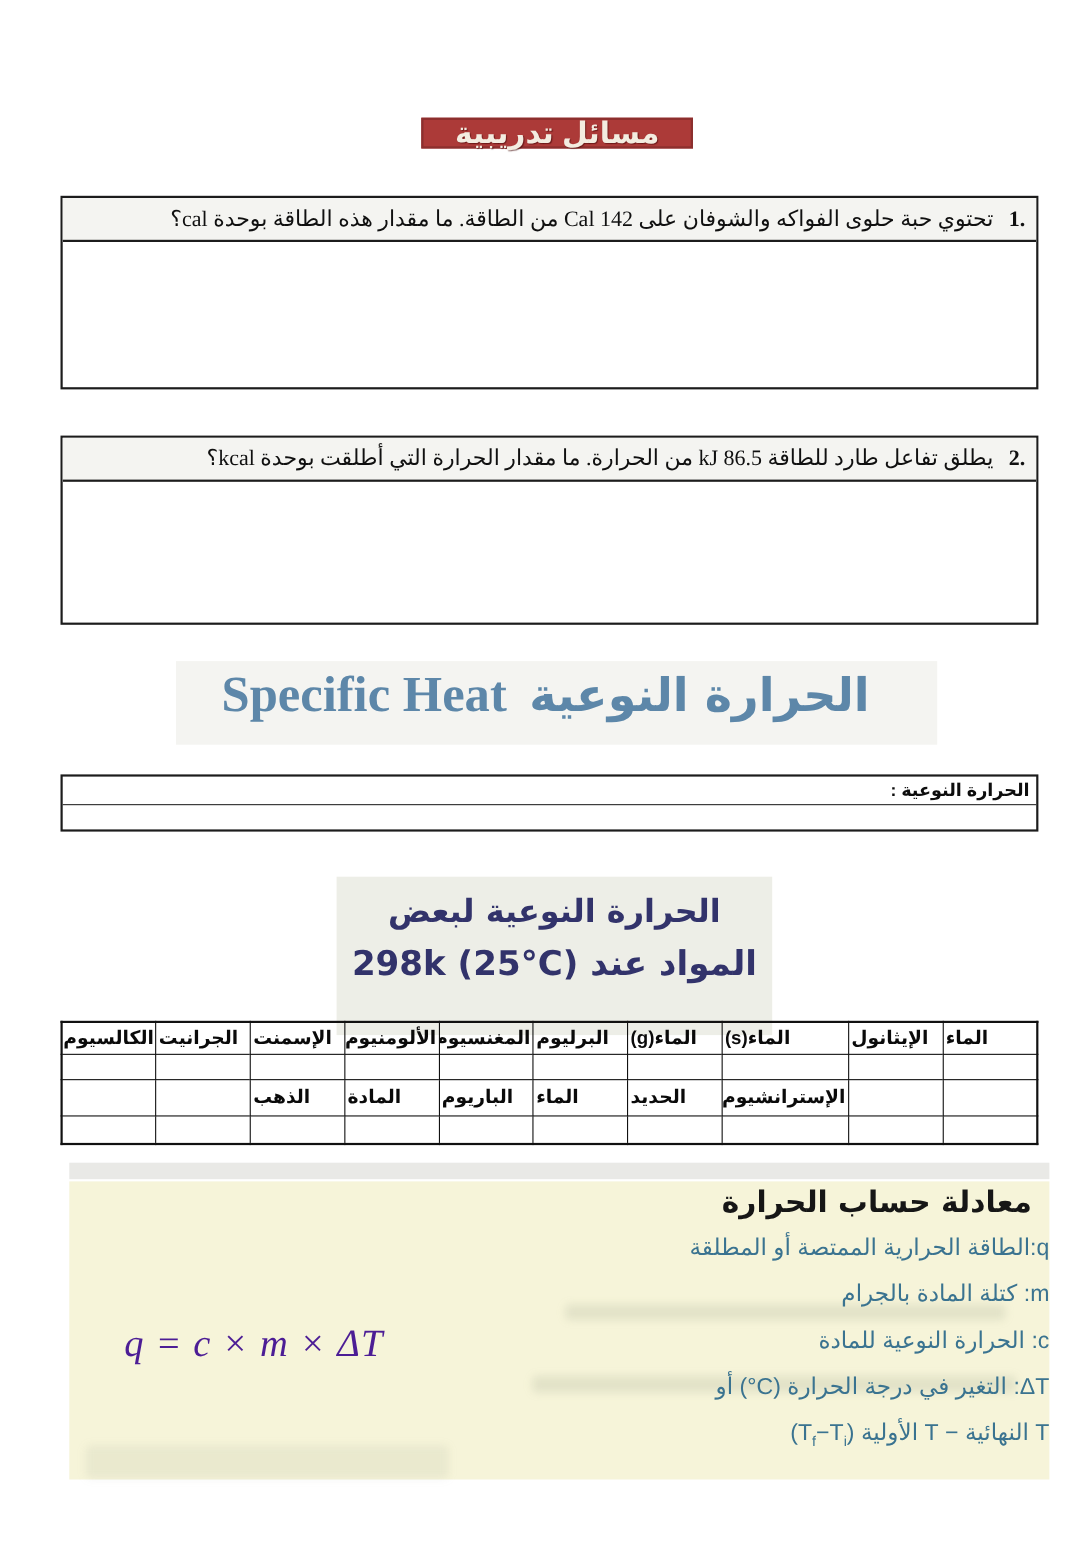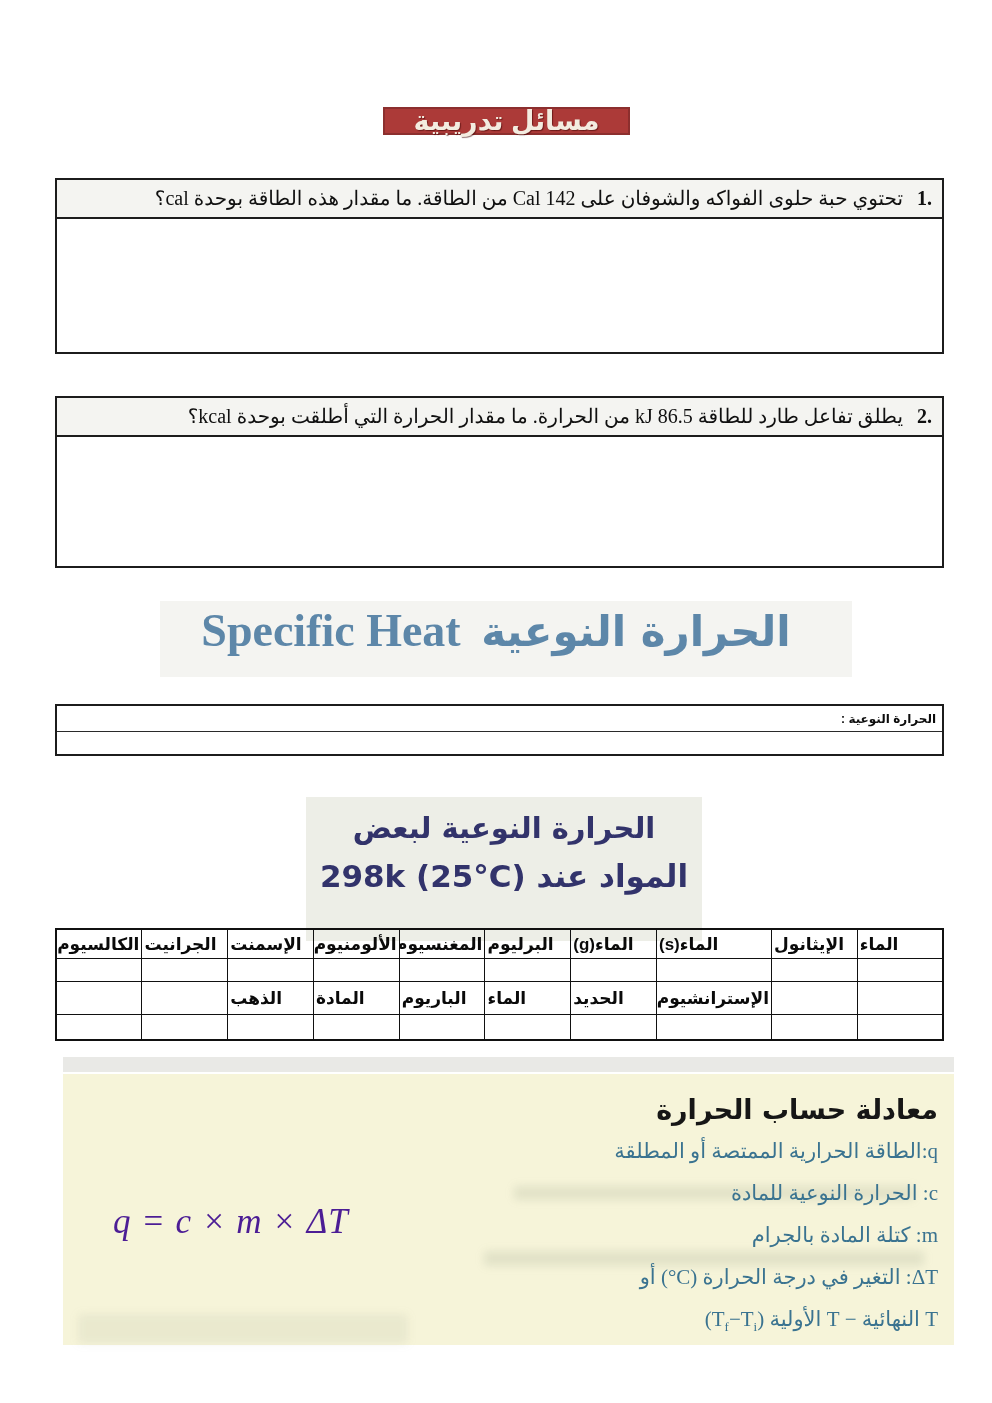--- a/index.html
+++ b/index.html
@@ -30,21 +30,21 @@
   .sec-title{position:absolute;top:604px;left:0;width:100%;text-align:center;
              color:var(--title-blue,#5d87a9);direction:rtl;}
   .t-ar{font-size:42px;font-weight:bold;font-family:"DejaVu Sans",sans-serif;margin-top:32px;}
   .t-en{font-size:46px;font-weight:bold;font-family:"Liberation Serif",serif;margin-right:16px;}
 
   
   .def-box{position:absolute;left:55px;top:704px;width:889px;height:52px;
            border:2px solid var(--box-border,#1c1c1c);box-sizing:border-box;background:#fff;}
   .def-label-row{height:25px;border-bottom:1px solid #2a2a2a;direction:rtl;
                  padding:0 6px;display:flex;align-items:center;}
-  .def-label{font-weight:bold;font-size:12px;color:#0d0d0d;}
+  .def-label{font-weight:bold;font-size:16px;color:#0d0d0d;}
   .def-empty-row{height:23px;}
 
   
   .tbl-title{position:absolute;left:306px;top:797px;width:396px;height:144px;
              background:#edeee7;color:var(--table-title-navy,#32336b);direction:rtl;
              text-align:center;padding:8px 10px;box-sizing:border-box;font-weight:bold;
              font-family:"DejaVu Sans",sans-serif;}
   .tbl-title .l1{font-size:29px;line-height:46px;}
   .tbl-title .l2{font-size:31px;line-height:50px;}
 
@@ -56,24 +56,24 @@
   .heat-table td.wide{width:12.4%;}
   .heat-table tr.r0 td{height:26px;}
   .heat-table tr.r1 td{height:20px;}
   .heat-table tr.r2 td{height:30px;}
   .heat-table tr.r3 td{height:22px;}
 
   
   .gray-strip{position:absolute;left:63px;top:1057px;width:891px;height:15px;background:#e9e9e6;}
   .eq-box{position:absolute;left:63px;top:1074px;width:891px;height:271px;
           background:var(--eq-bg,#f6f4d9);box-sizing:border-box;}
-  .eq-title{direction:rtl;text-align:right;padding:16px 16px 0 0;font-size:27px;font-weight:bold;
+  .eq-title{direction:rtl;text-align:right;padding:0 16px 0 0;font-size:27px;font-weight:bold;
             color:#161616;line-height:40px;font-family:"DejaVu Sans",sans-serif;position:relative;z-index:2;}
-  .eq-line{direction:rtl;text-align:right;padding-right:16px;font-size:21px;line-height:42px;
-           color:var(--eq-line-teal,#3a7390);font-family:Liberation Serif, serif;position:relative;z-index:2;}
+  .eq-line{direction:rtl;text-align:right;font-size:21px;line-height:42px;
+           color:var(--eq-line-teal,#3a7390);font-family:Liberation Sans, sans-serif;position:relative;z-index:2;}
   .eq-line sub{font-size:13px;}
   .tparen{direction:ltr;unicode-bidi:isolate;}
   .formula{position:absolute;left:50px;top:128px;font-family:"Liberation Serif",serif;
            font-style:italic;font-size:35px;color:#4c1d95;letter-spacing:1px;z-index:2;}
   .ghost{position:absolute;background:rgba(125,135,115,.16);filter:blur(4px);border-radius:4px;z-index:1;}
   .g1{right:40px;top:112px;width:400px;height:14px;}
   .g2{right:30px;top:177px;width:440px;height:15px;}
   .g3{left:15px;top:240px;width:330px;height:30px;background:rgba(125,135,115,.10);}
 </style>
 </head>
@@ -174,22 +174,22 @@
 
   <div class="gray-strip"></div>
 
   <div class="eq-box">
     <div class="ghost g1"></div>
     <div class="ghost g2"></div>
     <div class="ghost g3"></div>
 
     <div class="eq-title">معادلة حساب الحرارة</div>
     <div class="eq-line">q:الطاقة الحرارية الممتصة أو المطلقة</div>
+    <div class="eq-line">m: كتلة المادة بالجرام</div>
     <div class="eq-line">c: الحرارة النوعية للمادة</div>
-    <div class="eq-line">m: كتلة المادة بالجرام</div>
     <div class="eq-line">ΔT: التغير في درجة الحرارة ‎(°C)‎ أو</div>
     <div class="eq-line">
       <span>T النهائية − T الأولية</span>
       <span class="tparen"><span>(</span><span>T</span><sub>f</sub><span>−</span><span>T</span><sub>i</sub><span>)</span></span>
     </div>
 
     <div class="formula">q = c × m × ΔT</div>
   </div>
 
 </div>

